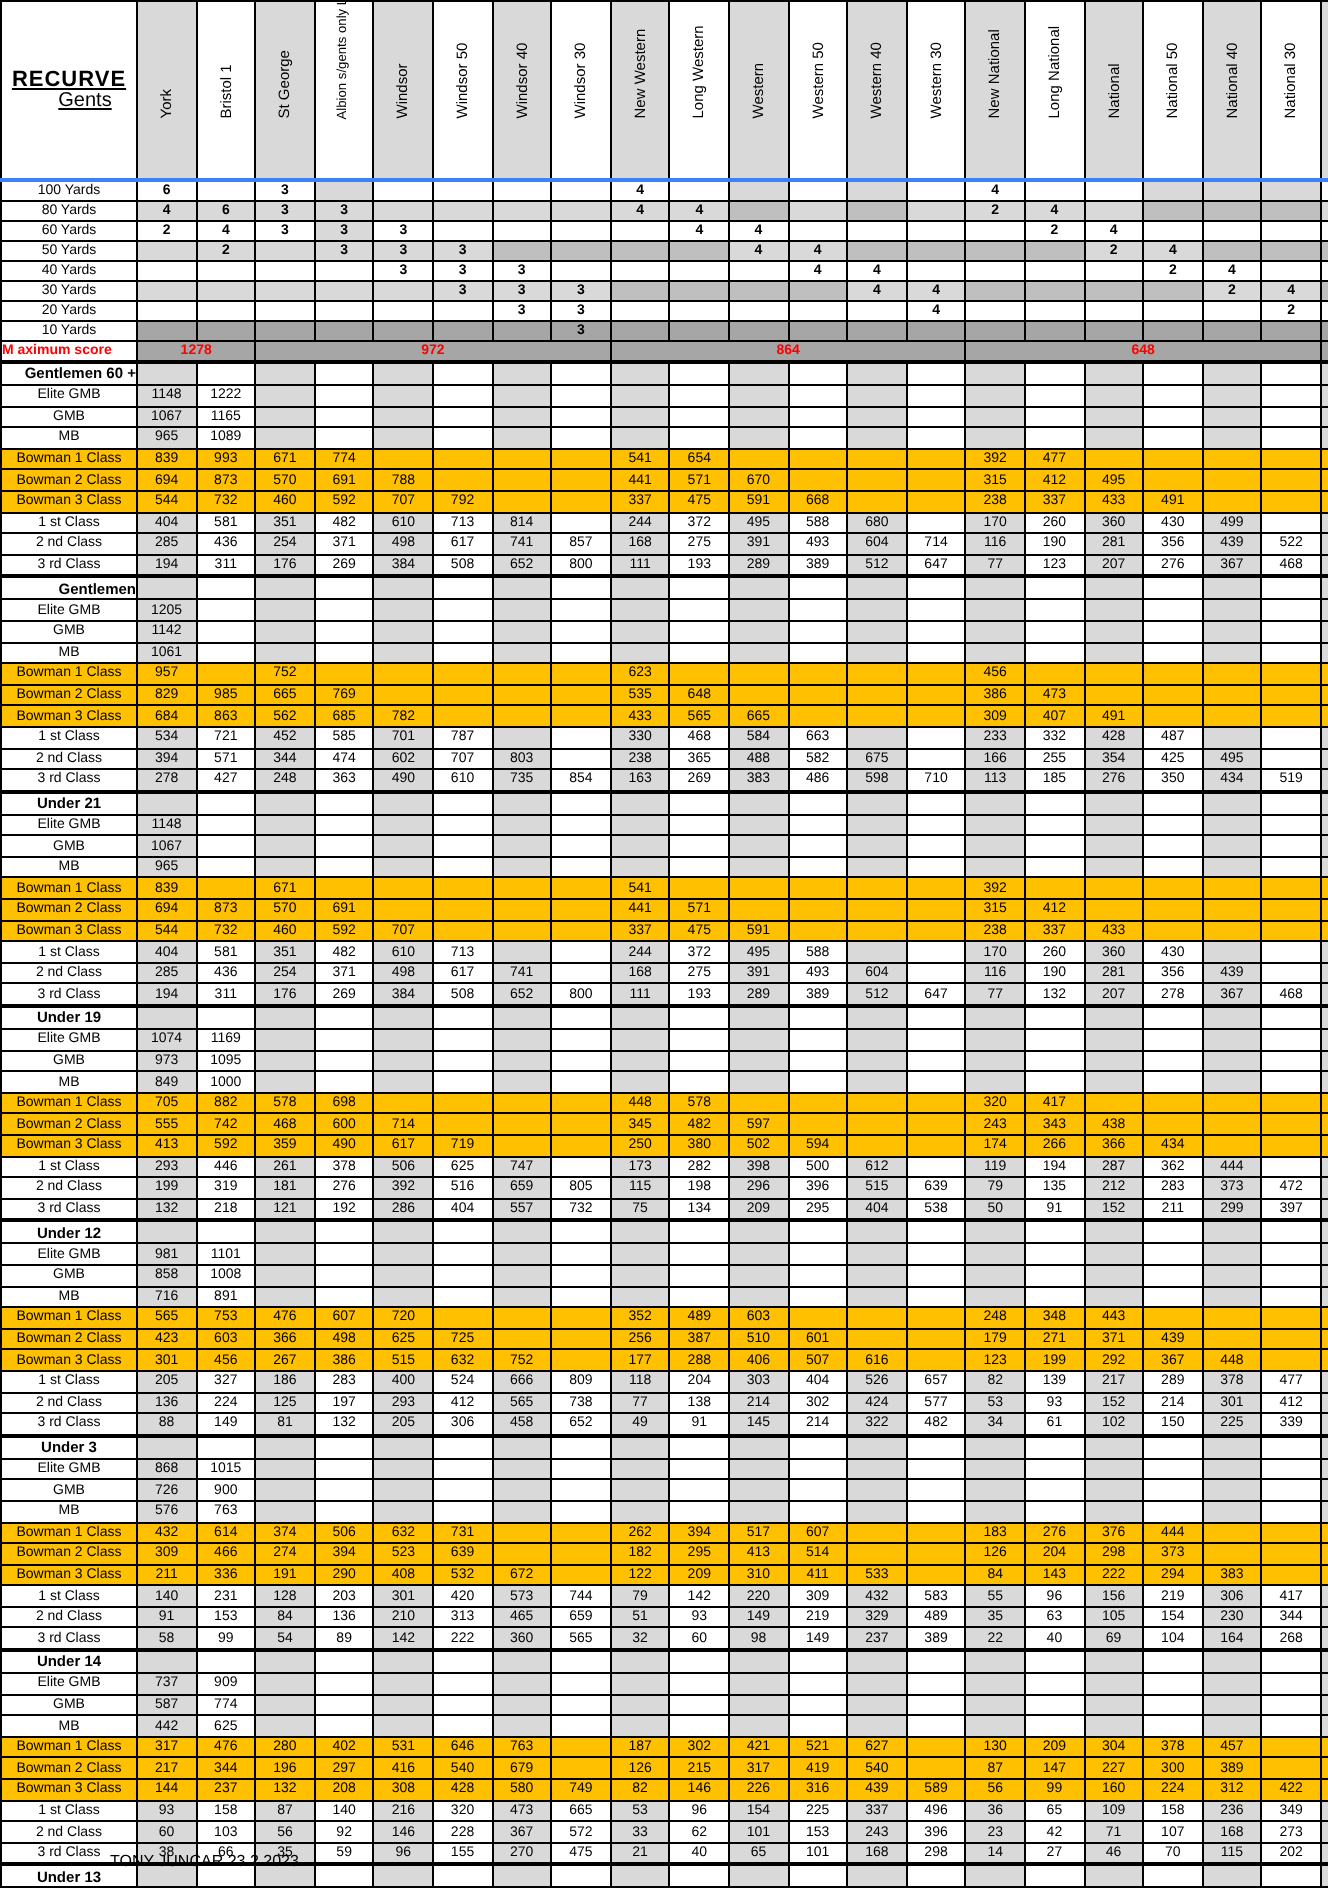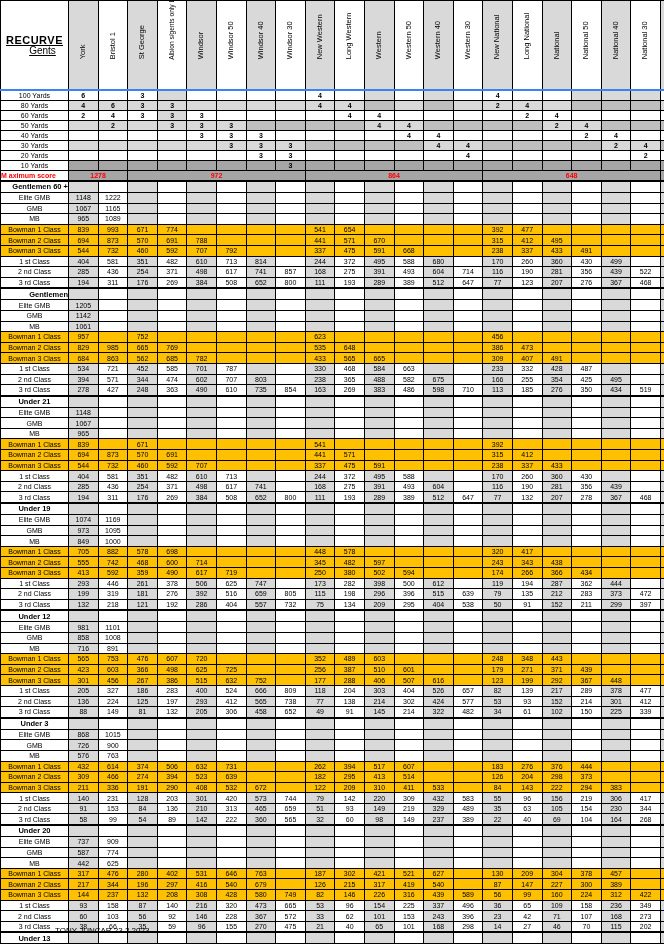--- a/index.html
+++ b/index.html
@@ -1785,21 +1785,21 @@
           <td class="num sh-w">389</td>
           <td class="num sh-lt">22</td>
           <td class="num sh-w">40</td>
           <td class="num sh-lt">69</td>
           <td class="num sh-w">104</td>
           <td class="num sh-lt">164</td>
           <td class="num sh-w">268</td>
           <td class="num sh-lt">16</td>
         </tr>
         <tr class="sect">
-          <td class="sectlbl">Under 20</td>
+          <td class="sectlbl">Under 14</td>
           <td class="sh-lt"></td>
           <td class="sh-w"></td>
           <td class="sh-lt"></td>
           <td class="sh-w"></td>
           <td class="sh-lt"></td>
           <td class="sh-w"></td>
           <td class="sh-lt"></td>
           <td class="sh-w"></td>
           <td class="sh-lt"></td>
           <td class="sh-w"></td>

